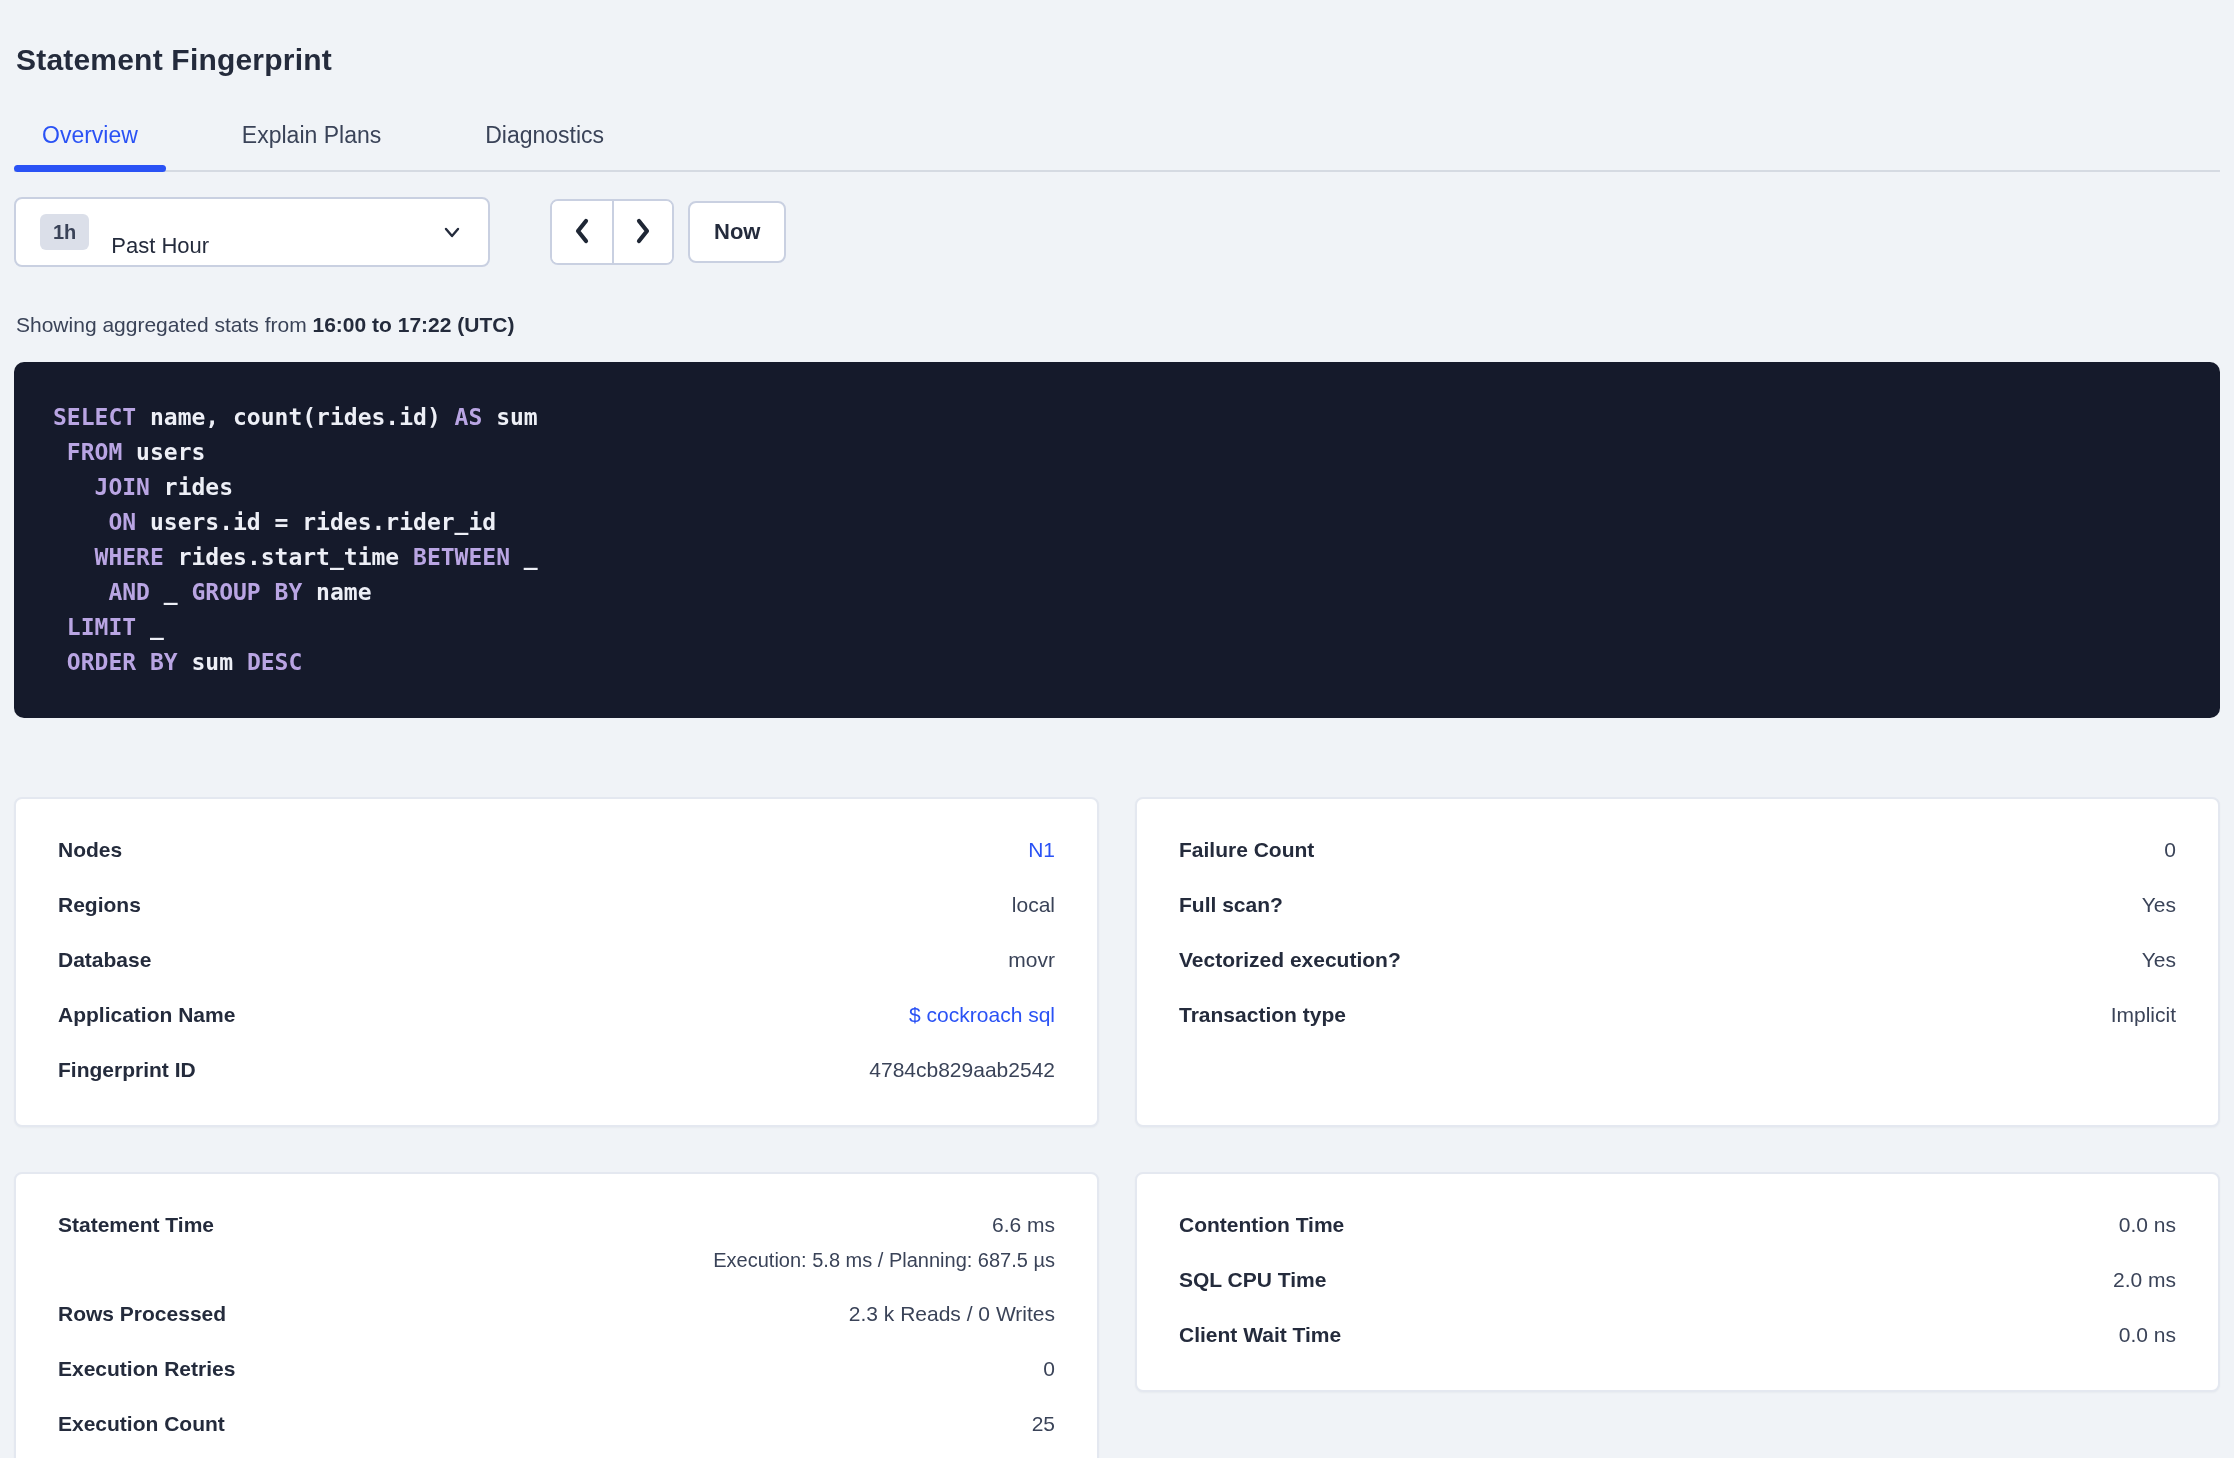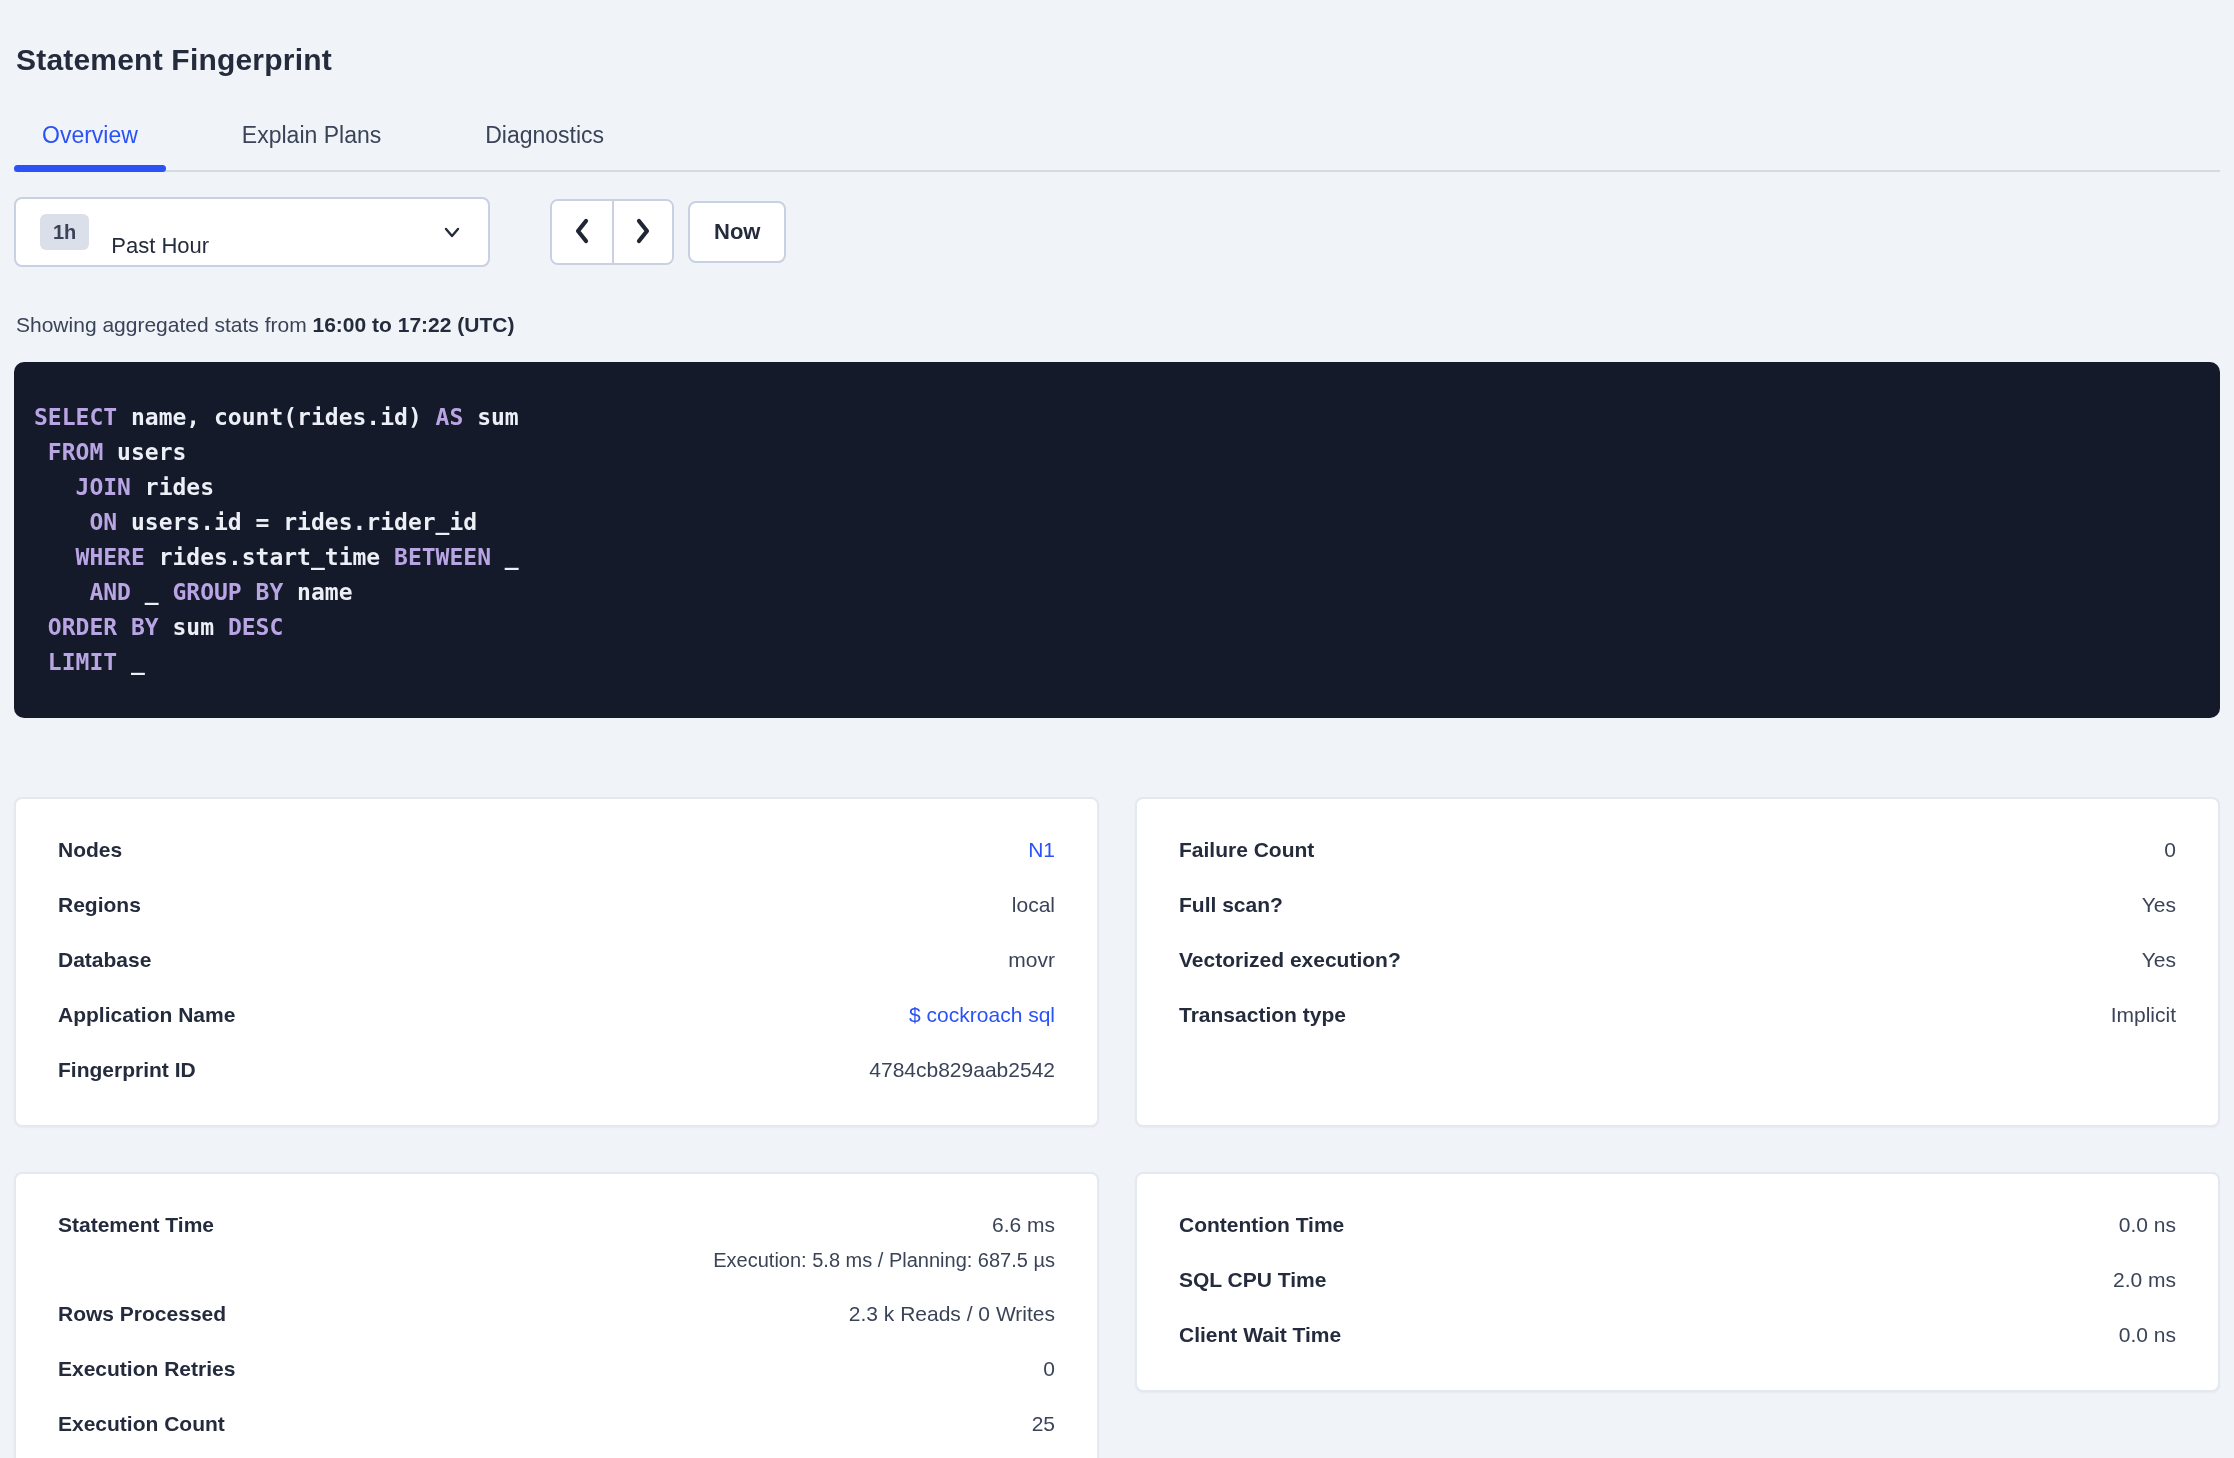--- a/index.html
+++ b/index.html
@@ -63,21 +63,21 @@
     font-size:22px; font-weight:700; color:#242B3C; cursor:pointer;
   }
 
   
   .stats-line { margin-top:46px; font-size:21px; line-height:27px; color:#3A4358; margin-left:2px; }
   .stats-line b { font-weight:700; color:#242B3C;text-align:right; }
 
   
   .sql-box {
     margin-top:24px; background:#151A2B; border-radius:10px;
-    padding:38px 20px;
+    padding:38px 39px;
     font-family:"DejaVu Sans Mono", monospace;
     font-size:23px; font-weight:700; line-height:35px;
     color:#EDEFF6;
   }
   .sql-line { white-space:pre; min-height:35px; }
   .sql-line .kw { color:#B9A5E3; }
 
   
   .cards-row { display:flex; gap:36px; align-items:stretch; }
   .cards-row.first { margin-top:79px; }
@@ -141,22 +141,22 @@
 
   <p class="stats-line"><span>Showing aggregated stats from </span><b>16:00 to 17:22 (UTC)</b></p>
 
   <div class="sql-box">
     <div class="sql-line"><span class="kw">SELECT</span><span> name, count(rides.id) </span><span class="kw">AS</span><span> sum</span></div>
     <div class="sql-line"><span> </span><span class="kw">FROM</span><span> users</span></div>
     <div class="sql-line"><span>   </span><span class="kw">JOIN</span><span> rides</span></div>
     <div class="sql-line"><span>    </span><span class="kw">ON</span><span> users.id = rides.rider_id</span></div>
     <div class="sql-line"><span>   </span><span class="kw">WHERE</span><span> rides.start_time </span><span class="kw">BETWEEN</span><span> _</span></div>
     <div class="sql-line"><span>    </span><span class="kw">AND</span><span> _ </span><span class="kw">GROUP BY</span><span> name</span></div>
+    <div class="sql-line"><span> </span><span class="kw">LIMIT</span><span> _</span></div>
     <div class="sql-line"><span> </span><span class="kw">ORDER BY</span><span> sum </span><span class="kw">DESC</span></div>
-    <div class="sql-line"><span> </span><span class="kw">LIMIT</span><span> _</span></div>
   </div>
 
   <div class="cards-row first">
     <div class="card">
       <div class="card-row">
         <span class="row-label">Nodes</span>
         <span class="row-value link">N1</span>
       </div>
       <div class="card-row">
         <span class="row-label">Regions</span>

